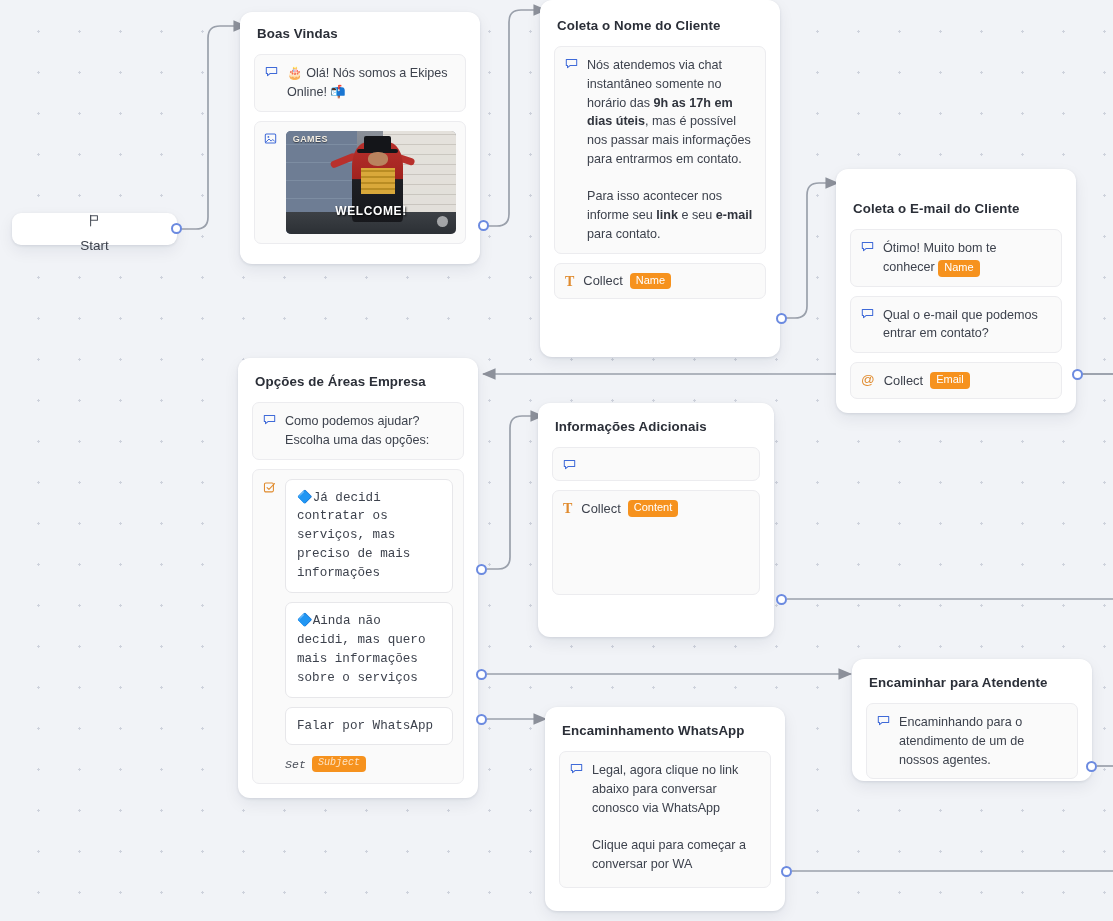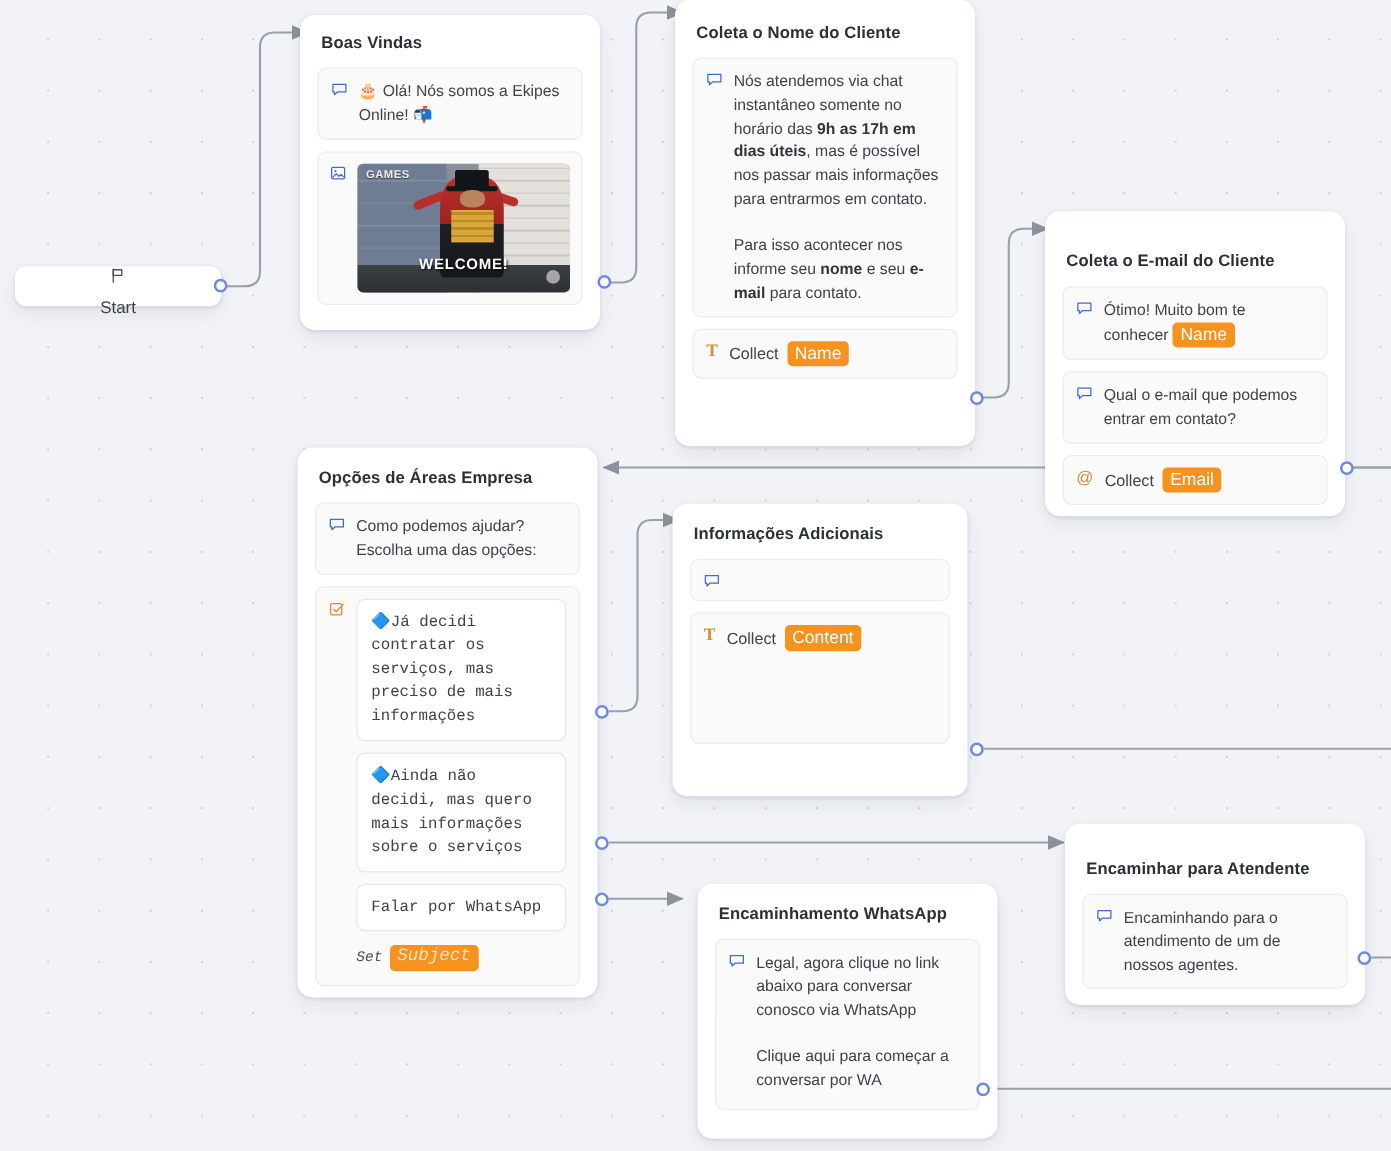--- a/index.html
+++ b/index.html
@@ -65,26 +65,26 @@
   .block-text b { font-weight: 700; color: #30343d; }
   .bico { flex: 0 0 auto; margin-top: 1px; line-height: 0; }
 
   
   .chip {
     display: inline-block;
     background: #f6921e;
     color: #ffffff;
     border-radius: 4px;
     padding: 1px 6px 2px 6px;
-    font-size: 14px;
+    font-size: 11px;
     line-height: 1.25;
     font-weight: 500;
     vertical-align: baseline;
   }
-  .chip.italic { font-style: italic; color: #fde3c4; font-size: 14px; }
+  .chip.italic { font-style: italic; color: #fde3c4; font-size: 10px; }
 
   .collect-row { font-size: 12.9px; color: #3d424d; display: flex; align-items: center; gap: 7px; flex-wrap: wrap; justify-content: center; }
 
   
   .choice-wrap { flex: 1; font-family: Liberation Mono, monospace; }
   .choice {
     background: #ffffff;
     border: 1px solid #e7e7ea;
     border-radius: 7px;
     padding: 9px 11px;
@@ -244,21 +244,21 @@
   <div class="node" style="left:540px; top:0px; width:240px; height:357px; padding-top:18px;">
     <div class="node-title">Coleta o Nome do Cliente</div>
 
     <div class="block">
       <span class="bico">
         <svg width="13" height="13" viewBox="0 0 16 16">
             <path d="M1.6 3.1h12.8v7.4H6.1L3.1 13.2v-2.7H1.6z" stroke="#3f6ad8" stroke-width="1.25" fill="none" stroke-linejoin="round"></path>
           </svg>
       </span>
       <span class="block-text">
-        <span>Nós atendemos via chat instantâneo somente no horário das </span><b>9h as 17h em dias úteis</b><span>, mas é possível nos passar mais informações para entrarmos em contato.</span><br><br><span>Para isso acontecer nos informe seu </span><b>nome</b><span> e seu </span><b>e-mail</b><span> para contato.</span>
+        <span>Nós atendemos via chat instantâneo somente no horário das </span><b>9h as 17h em dias úteis</b><span>, mas é possível nos passar mais informações para entrarmos em contato.</span><br><br><span>Para isso acontecer nos informe seu </span><b>link</b><span> e seu </span><b>e-mail</b><span> para contato.</span>
       </span>
     </div>
 
     <div class="block">
       <span class="bico" style="color:#e08b2e; font-family:'Liberation Serif', serif; font-size:14px; font-weight:700; line-height:1; margin-top:2px;">T</span>
       <span class="collect-row">
         <span>Collect</span>
         <span class="chip">Name</span>
       </span>
     </div>
@@ -344,35 +344,35 @@
     <div class="block" style="height:105px; align-items:flex-start;">
       <span class="bico" style="color:#e08b2e; font-family:'Liberation Serif', serif; font-size:14px; font-weight:700; line-height:1; margin-top:2px;">T</span>
       <span class="collect-row">
         <span>Collect</span>
         <span class="chip">Content</span>
       </span>
     </div>
   </div>
   <div class="port" style="left:776px; top:594px;"></div>
 
-  <div class="node" style="left:852px; top:659px; width:240px; height:145px; padding-top:28px;">
+  <div class="node" style="left:852px; top:659px; width:240px; height:122px; padding-top:16px;">
     <div class="node-title">Encaminhar para Atendente</div>
 
     <div class="block">
       <span class="bico">
         <svg width="13" height="13" viewBox="0 0 16 16">
             <path d="M1.6 3.1h12.8v7.4H6.1L3.1 13.2v-2.7H1.6z" stroke="#3f6ad8" stroke-width="1.25" fill="none" stroke-linejoin="round"></path>
           </svg>
       </span>
       <span class="block-text">Encaminhando para o atendimento de um de nossos agentes.</span>
     </div>
   </div>
   <div class="port" style="left:1086px; top:761px;"></div>
 
-  <div class="node" style="left:545px; top:707px; width:240px; height:204px; padding-top:16px;margin-left:13px;">
+  <div class="node" style="left:545px; top:707px; width:240px; height:204px; padding-top:16px;">
     <div class="node-title">Encaminhamento WhatsApp</div>
 
     <div class="block" style="padding-bottom:13px;">
       <span class="bico">
         <svg width="13" height="13" viewBox="0 0 16 16">
             <path d="M1.6 3.1h12.8v7.4H6.1L3.1 13.2v-2.7H1.6z" stroke="#3f6ad8" stroke-width="1.25" fill="none" stroke-linejoin="round"></path>
           </svg>
       </span>
       <span class="block-text">
         <span>Legal, agora clique no link abaixo para conversar conosco via WhatsApp</span><br><br><span class="link-text">Clique aqui para começar a conversar por WA</span>

